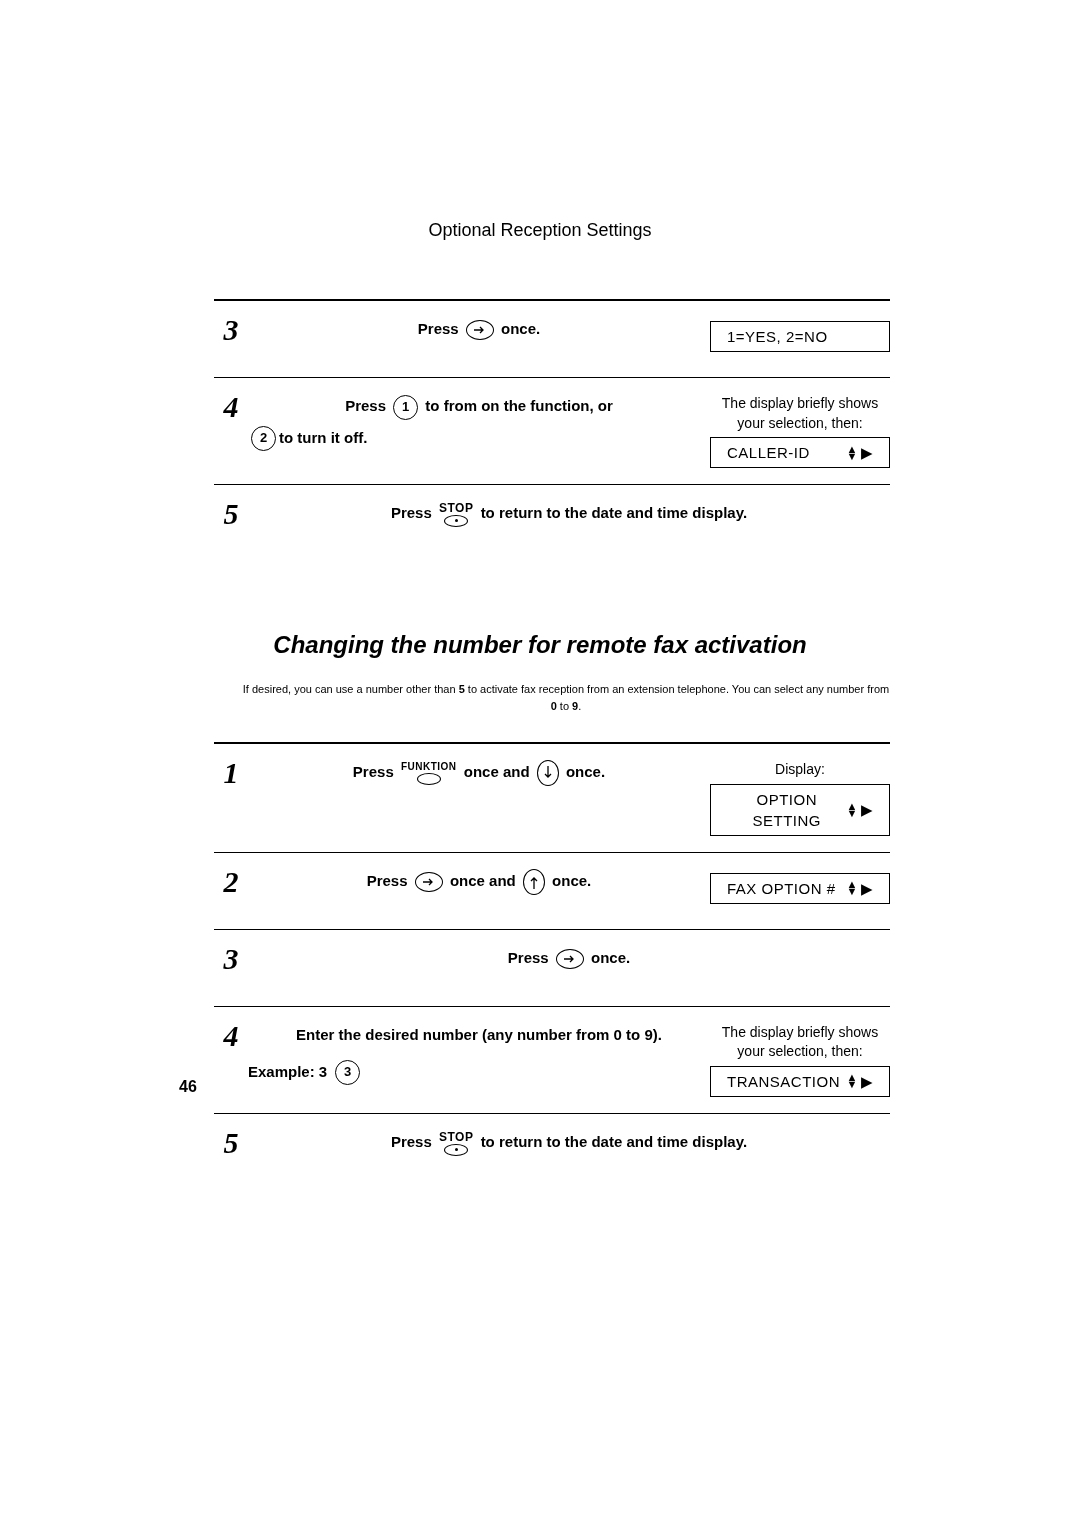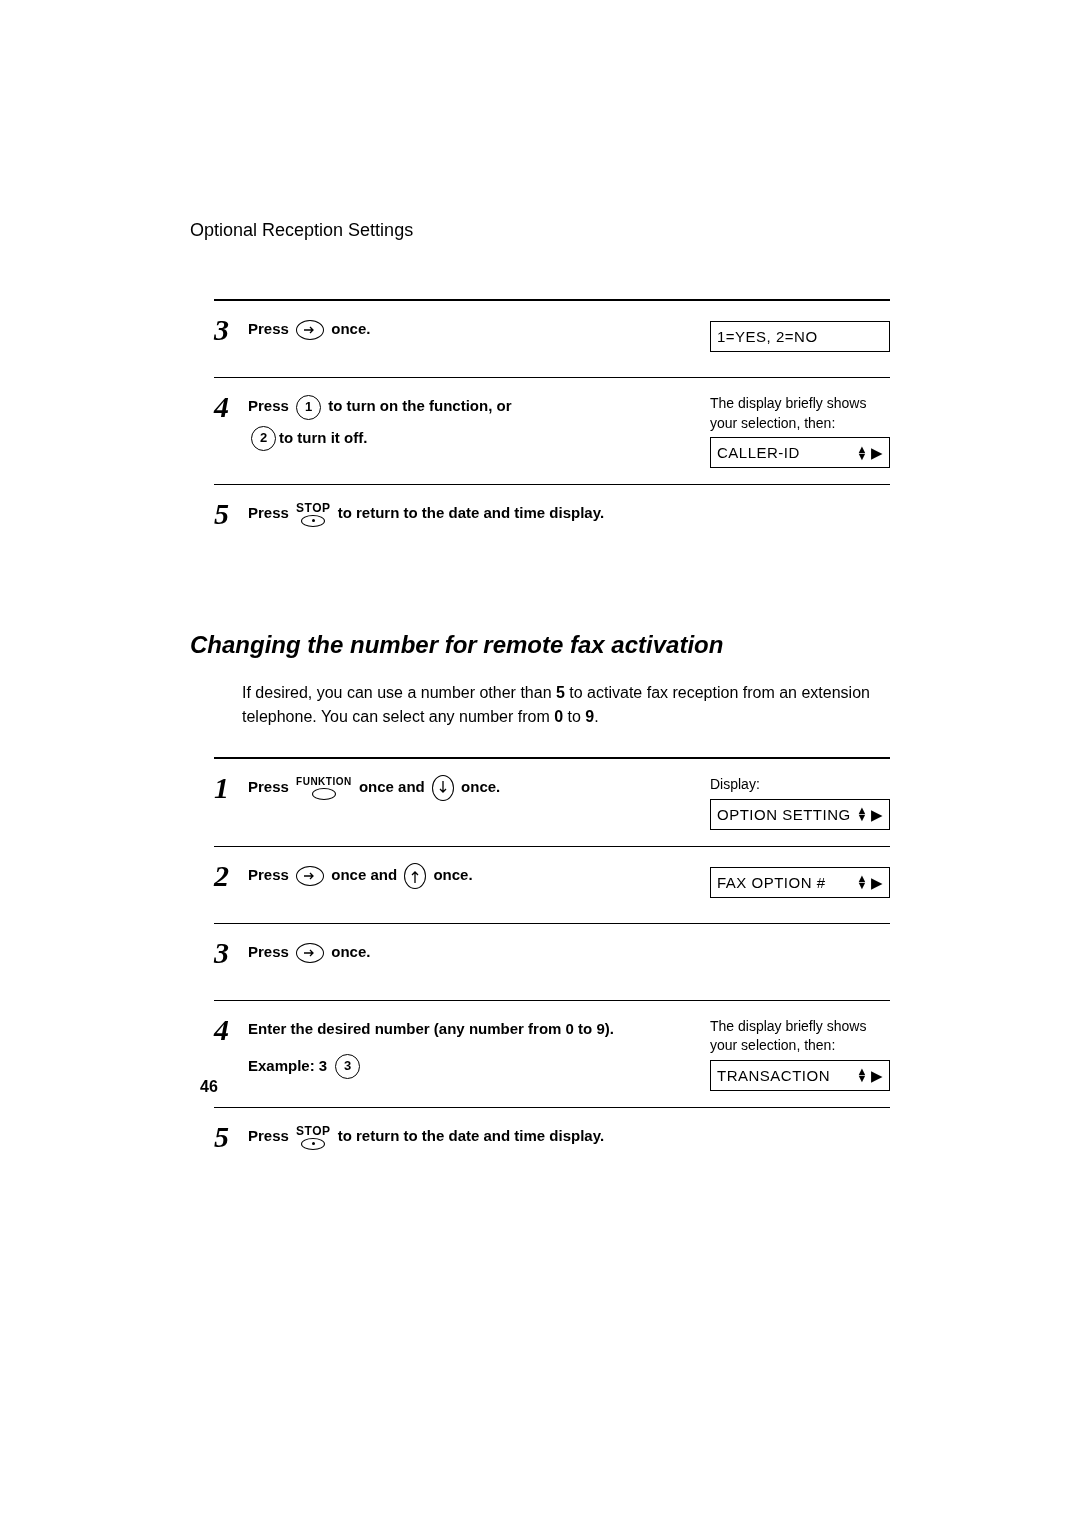--- a/index.html
+++ b/index.html
@@ -7,20 +7,21 @@
     padding: 0;
     background: #fff;
     font-family: Arial, Helvetica, sans-serif;
     color: #000;
     width: 1080px;
     height: 1528px;
     position: relative;
   }
   .page {
     padding: 220px 190px 0 190px;
+    text-align: center;
   }
   .running-header {
     font-size: 18px;
     font-weight: 400;
     margin-bottom: 58px;
   }
   .thick-rule {
     border: none;
     border-top: 2px solid #000;
     margin: 0;
@@ -64,21 +65,21 @@
   }
   .step-right {
     width: 180px;
     flex-shrink: 0;
     font-size: 14px;
     line-height: 1.4;
     padding-top: 2px;
   }
   .lcd {
     border: 1px solid #000;
-    padding: 4px 6px;
+    padding: 4px 16px;
     font-size: 15px;
     letter-spacing: 0.5px;
     display: flex;
     align-items: center;
     justify-content: space-between;
     margin-top: 4px;
   }
   .lcd .nav {
     display:flex;
     align-items:center;
@@ -153,27 +154,27 @@
     width:3px;height:3px;background:#000;border-radius:50%;
   }
   .section-heading {
     font-family: Arial, Helvetica, sans-serif;
     font-style: italic;
     font-weight: bold;
     font-size: 24px;
     margin: 70px 0 22px 0;
   }
   .intro {
-    font-size: 16px;
+    font-size: 11px;
     line-height: 1.5;
     margin: 0 0 28px 52px;
   }
   .page-num {
     position: absolute;
-    left: 200px;
+    left: 179px;
     bottom: 432px;
     font-size: 16px;
     font-weight: bold;
   }
 </style>
 </head>
 <body>
 
 <div class="page">
 
@@ -204,21 +205,21 @@
 
     <hr class="thin-rule">
 
     <div class="step">
       <div class="step-left">
         <div class="step-num">4</div>
         <div class="step-body">
           <div>
             <span>Press</span>
             <span class="circle-key">1</span>
-            <span>to turn on the function, or</span>
+            <span>to from on the function, or</span>
           </div>
           <div class="line2">
             <span class="circle-key">2</span>
             <span style="margin-left:0;">to turn it off.</span>
           </div>
         </div>
       </div>
       <div class="step-right">
         <div class="note">The display briefly shows your selection, then:</div>
         <div class="lcd">

